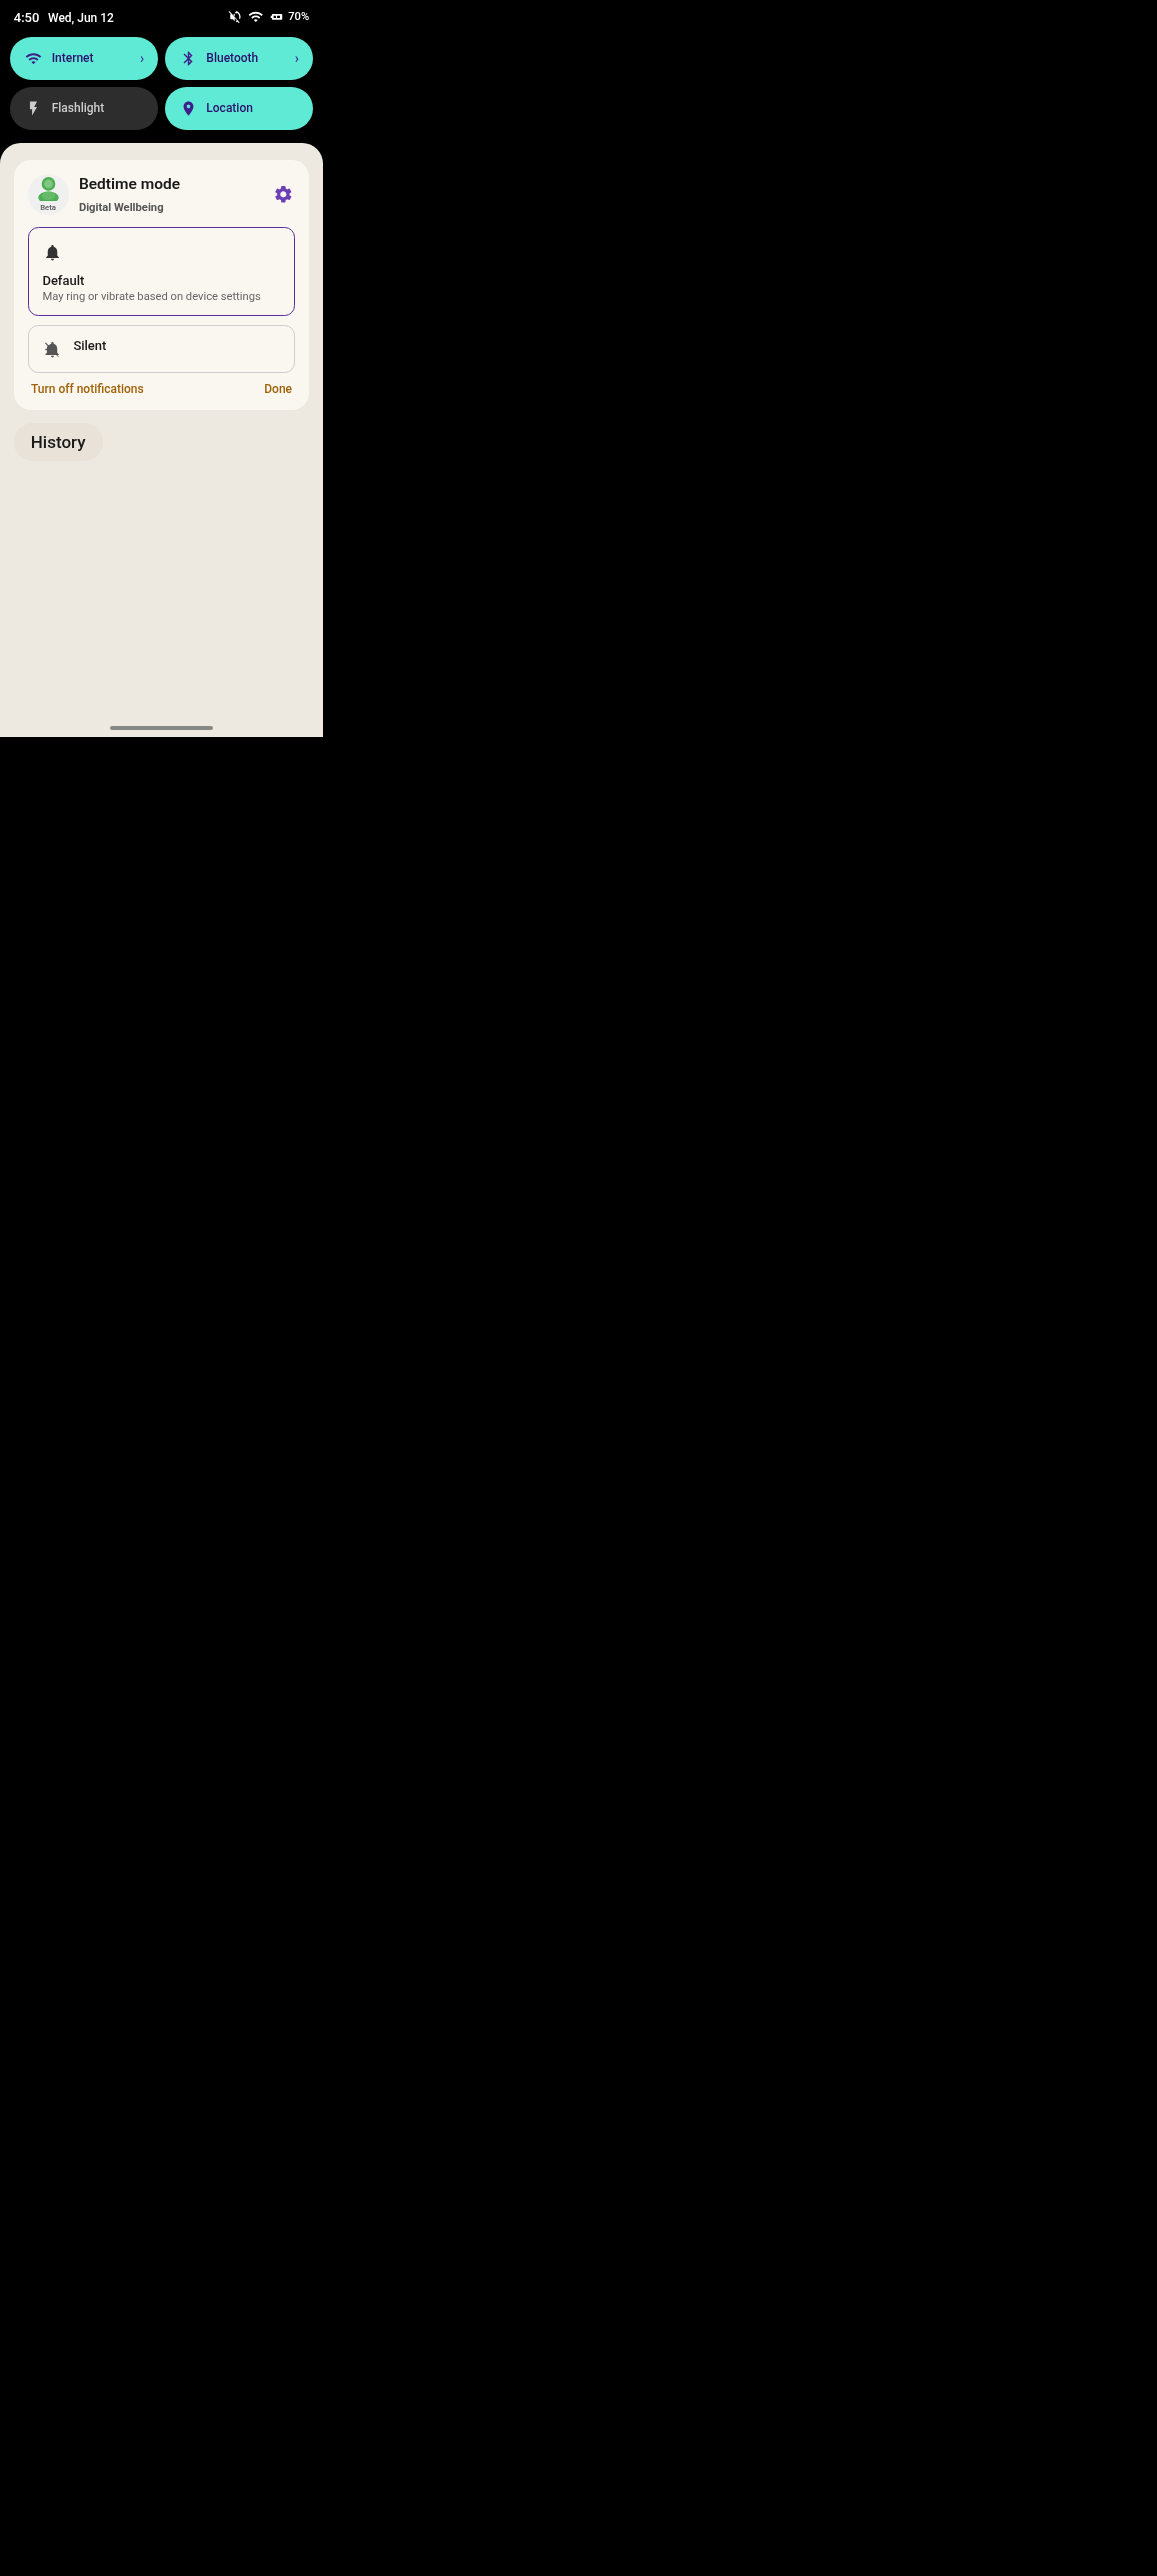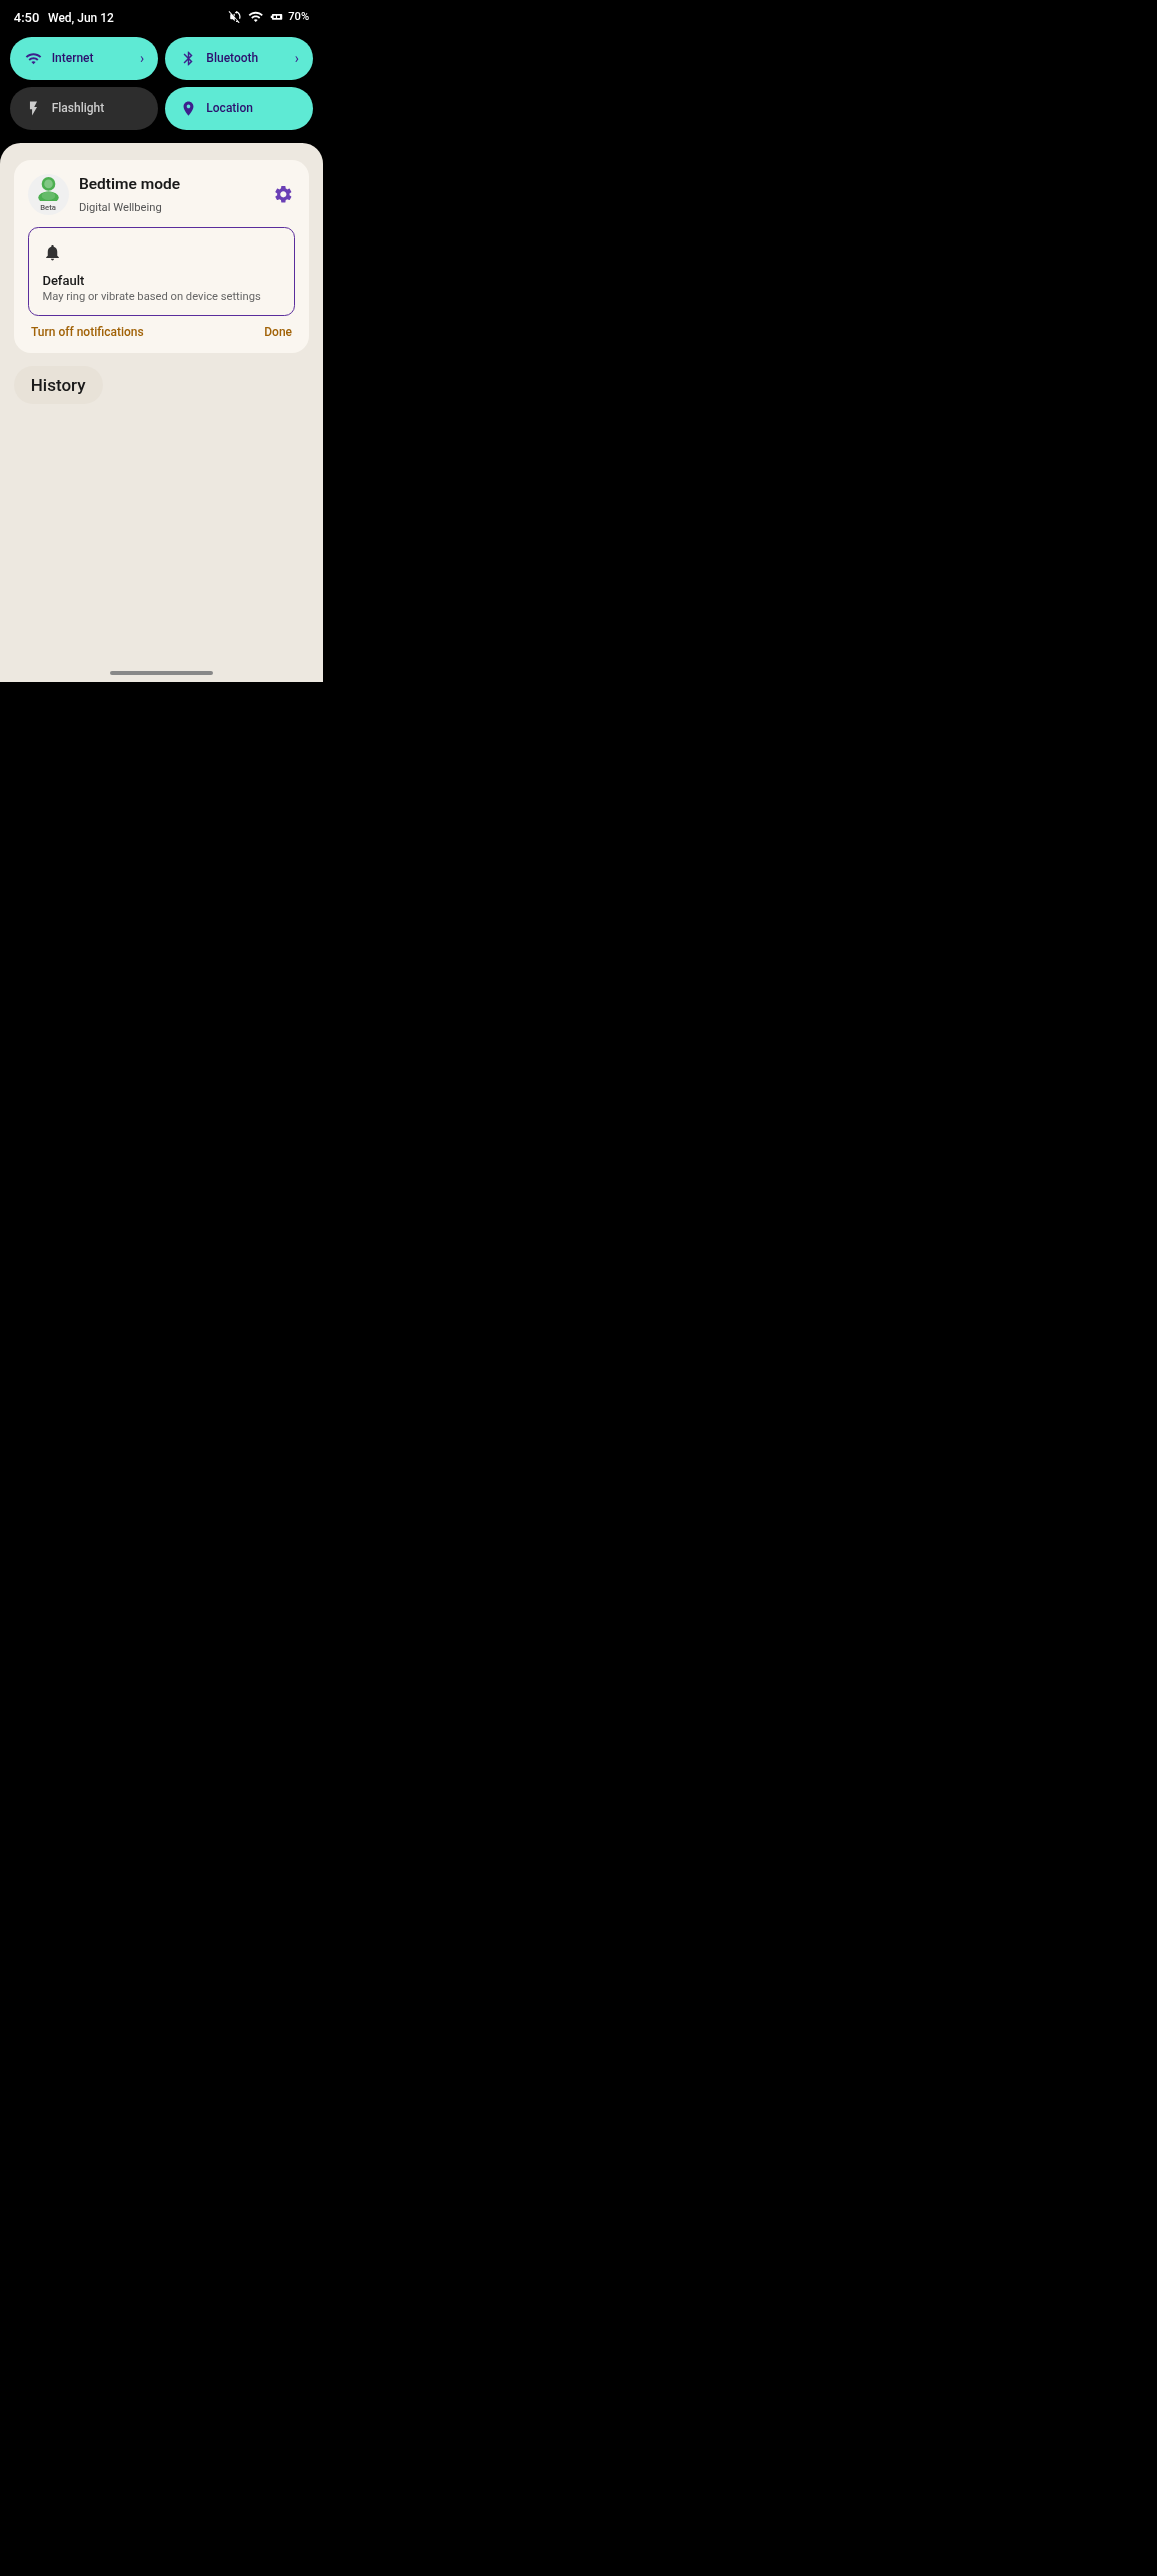--- a/index.html
+++ b/index.html
@@ -141,20 +141,21 @@
     .notif-title {
       font-size: 15.5px;
       font-weight: 600;
       color: #1a1a1a;
     }
 
     .notif-subtitle {
       font-size: 11.2px;
       color: #555;
       margin-top: 8px;
+      font-weight: bold;
     }
 
     .notif-gear {
       width: 24px;
       height: 24px;
       display: flex;
       align-items: center;
       justify-content: center;
       cursor: pointer;
     }
@@ -377,20 +378,30 @@
         <svg viewBox="0 0 24 24">
             <path d="M12 22c1.1 0 2-.9 2-2h-4c0 1.1.9 2 2 2zm6-6v-5c0-3.07-1.64-5.64-4.5-6.32V4c0-.83-.67-1.5-1.5-1.5s-1.5.67-1.5 1.5v.68C7.63 5.36 6 7.92 6 11v5l-2 2v1h16v-1l-2-2z"></path>
           </svg>
       </div>
       <div class="sound-option-content">
         <div class="sound-option-title">Default</div>
         <div class="sound-option-desc">May ring or vibrate based on device settings</div>
       </div>
     </div>
 
+    <div class="sound-option">
+      <div class="sound-icon">
+        <svg viewBox="0 0 24 24">
+            <path d="M12 22c1.1 0 2-.9 2-2h-4c0 1.1.9 2 2 2zm6-6v-5c0-3.07-1.64-5.64-4.5-6.32V4c0-.83-.67-1.5-1.5-1.5s-1.5.67-1.5 1.5v.68C7.63 5.36 6 7.92 6 11v5l-2 2v1h16v-1l-2-2zM3.6 3L2.39 4.22l3.4 3.4C5.29 8.15 5 8.77 5 9.5V11H3v2h2v3l-2 2v1h13.73l1.97 1.97L20.22 21 3.6 3z" fill="#555"></path>
+          </svg>
+      </div>
+      <div class="sound-option-content">
+        <div class="sound-option-title">Silent</div>
+      </div>
+    </div>
 
     <div class="notif-actions">
       <span class="action-link">Turn off notifications</span>
       <span class="action-link">Done</span>
     </div>
 
   </div>
 
   
   <div class="history-btn">

